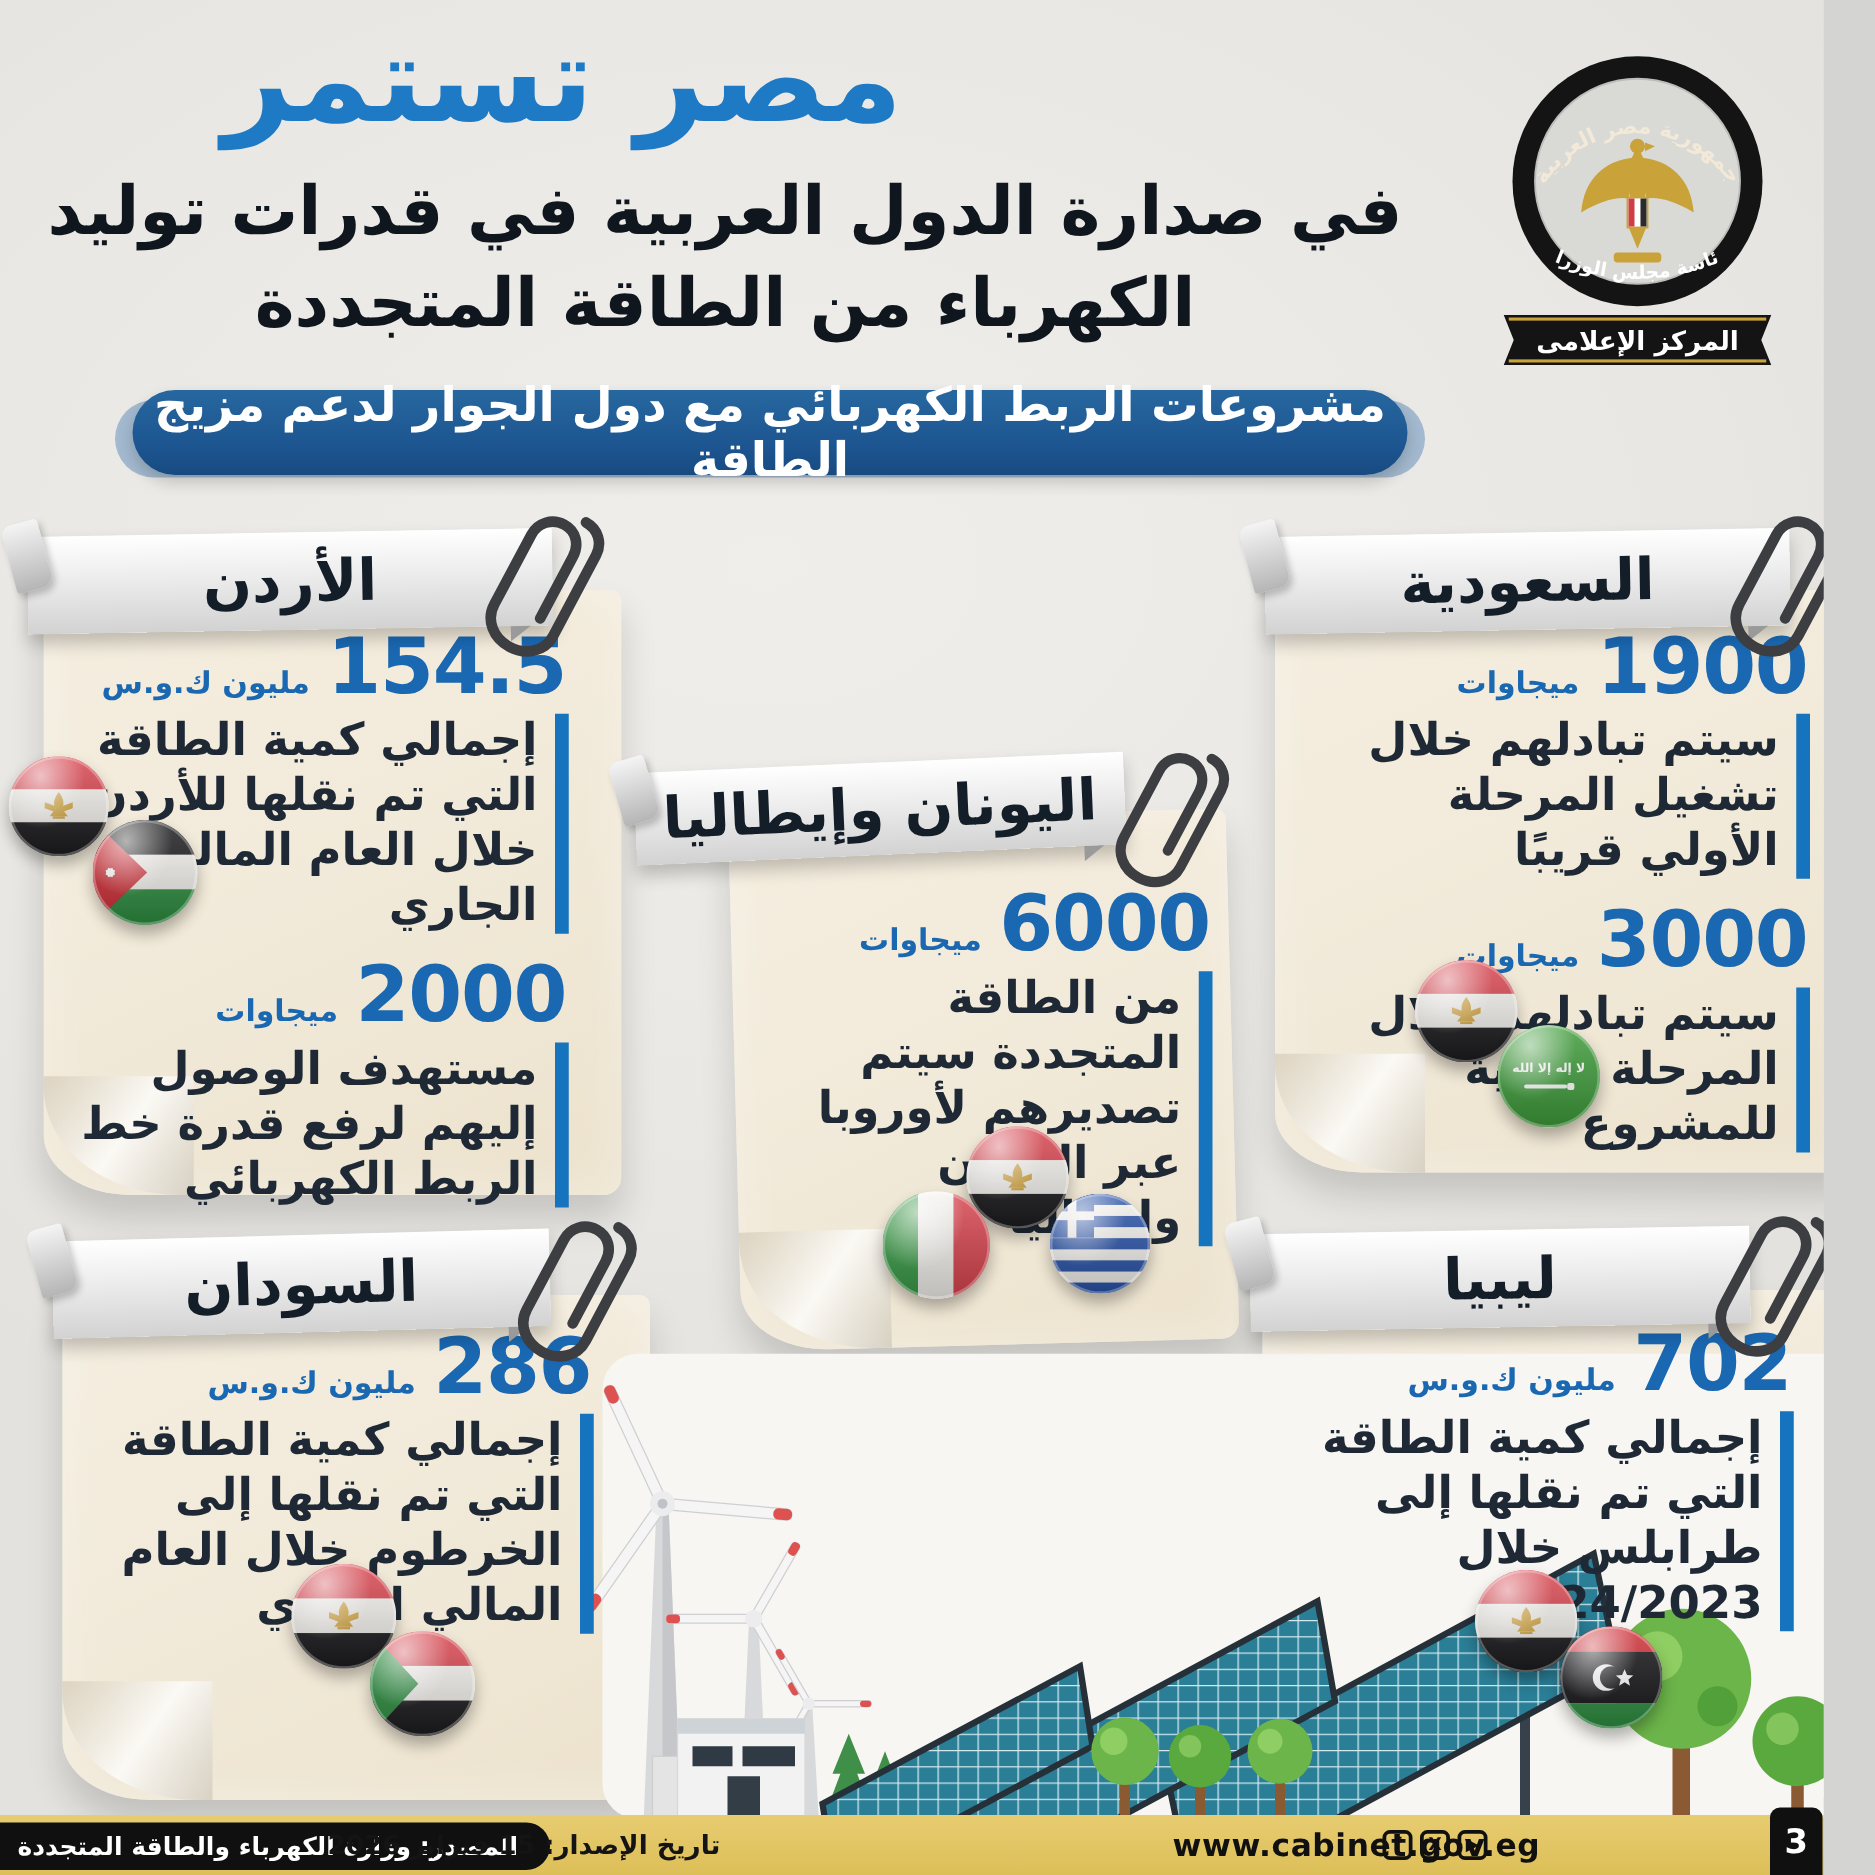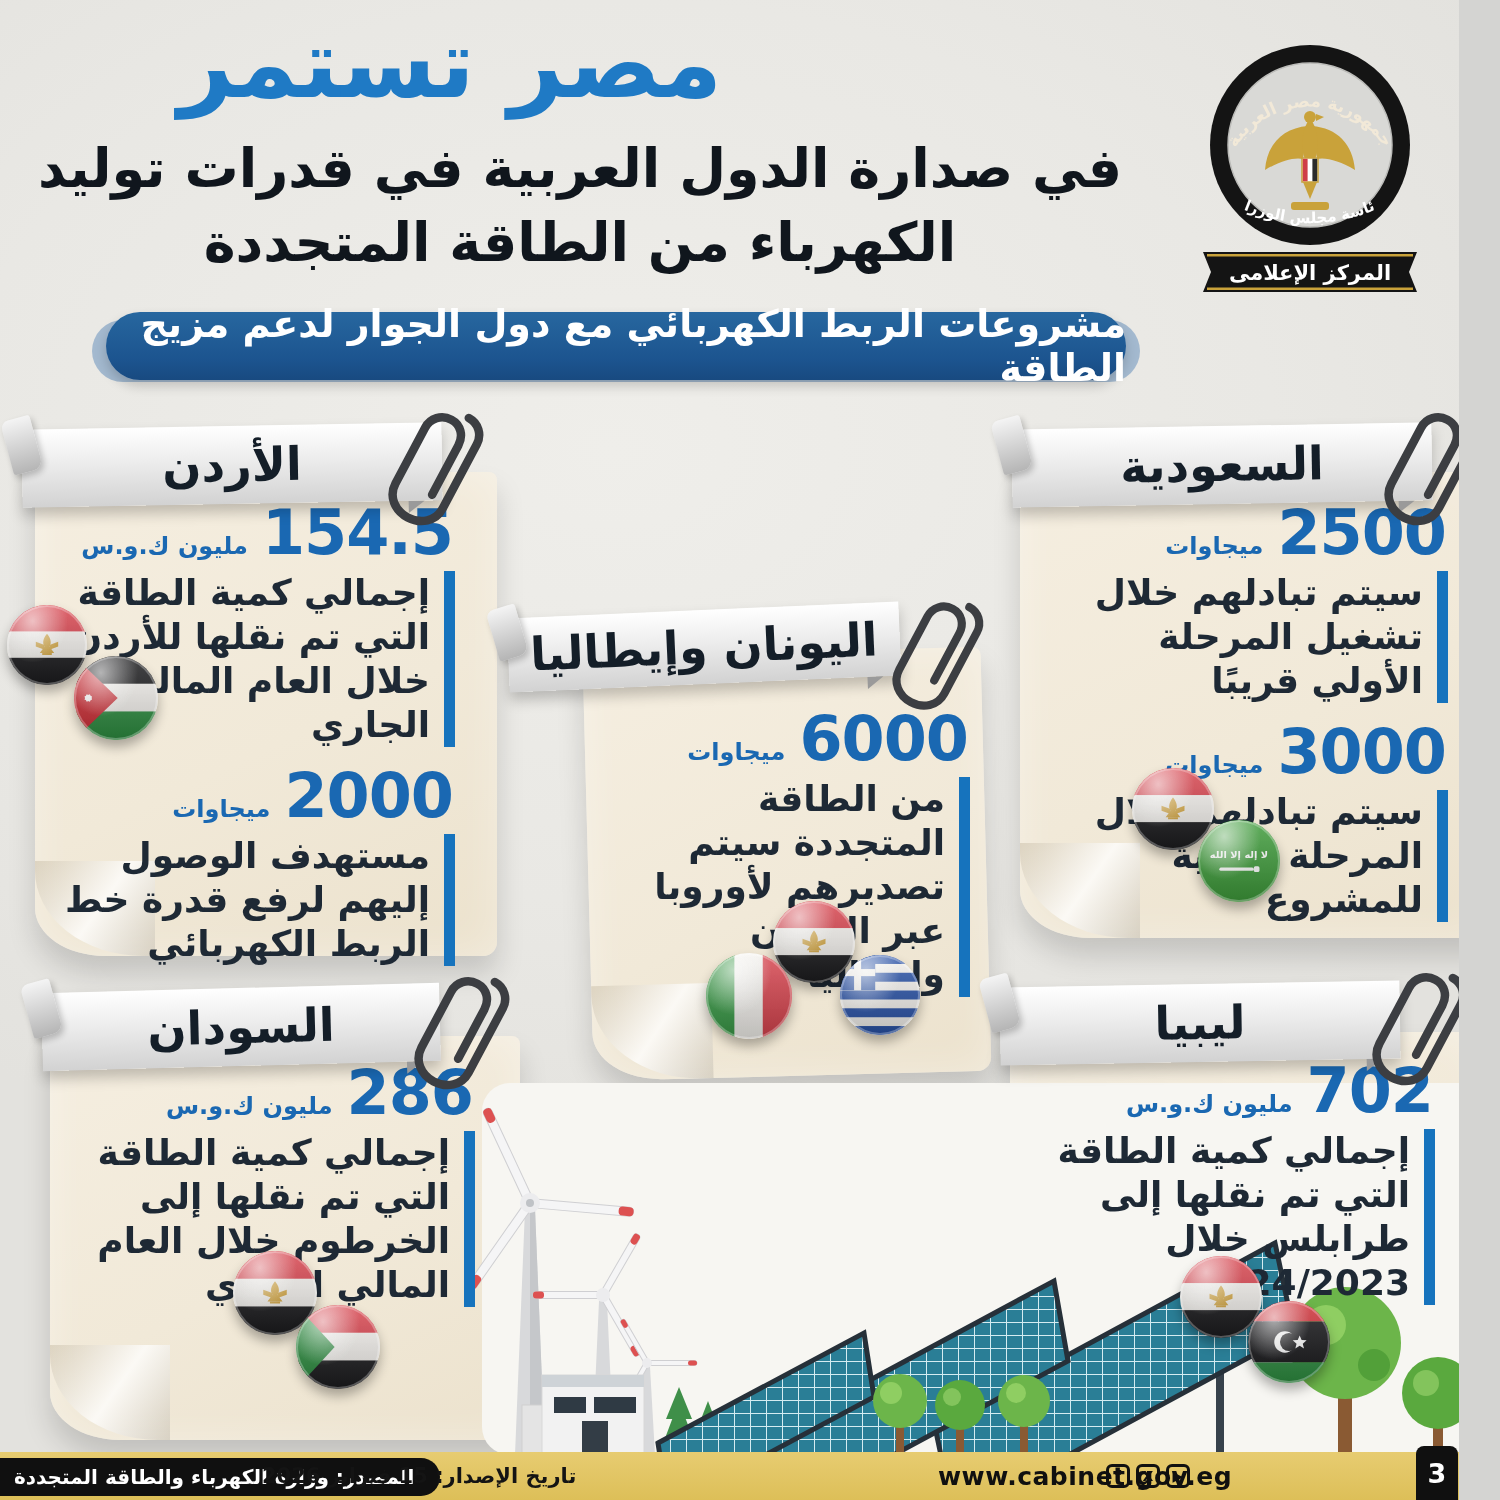--- a/index.html
+++ b/index.html
@@ -20,20 +20,21 @@
   .banner-halo{
     position:absolute;left:92px;top:320px;width:1048px;height:62px;
     background:#a3b9cf;border-radius:34px;
   }
   .banner{
     position:absolute;left:106px;top:312px;width:1020px;height:68px;border-radius:36px;
     background:linear-gradient(180deg,#27679f 0%,#1c548f 70%,#184a80 100%);
     color:#ffffff;font-size:38px;font-weight:bold;direction:rtl;
     display:flex;align-items:center;justify-content:center;
     box-shadow:0 6px 12px rgba(0,0,0,.18);
+    text-align:center;
   }
   .logo{position:absolute;right:34px;top:30px;}
   
   .paper{
     position:absolute;background:linear-gradient(155deg,#f5eee0 0%,#f1e9d8 55%,#ece2cd 100%);
     border-radius:8px 8px 14px 70px / 8px 8px 14px 48px;
     box-shadow:0 18px 28px rgba(0,0,0,.15), inset 0 0 40px rgba(255,255,255,.35);
   }
   .paper::after{
     content:"";position:absolute;left:0;bottom:0;width:120px;height:95px;
@@ -366,21 +367,21 @@
   <section>
     <div class="paper" style="left:1020px;top:472px;width:468px;height:466px;"></div>
     <svg class="clip" style="left:1388px;top:398px;transform:rotate(28deg);" width="86" height="136" viewBox="0 0 68 112">
         <use href="#pclip"></use>
       </svg>
     <div class="ribbon" style="left:1012px;top:426px;width:420px;height:78px;transform:rotate(-1deg);">
       <span class="ribbon-title">السعودية</span>
     </div>
     <div class="stats" style="left:1048px;top:500px;width:400px;">
       <div class="stat-line">
-        <span class="num">2500</span>
+        <span class="num">1900</span>
         <span class="unit">ميجاوات</span>
       </div>
       <div class="stat-desc">سيتم تبادلهم خلال تشغيل المرحلة الأولي قريبًا</div>
       <div class="stat-line">
         <span class="num">3000</span>
         <span class="unit">ميجاوات</span>
       </div>
       <div class="stat-desc">سيتم تبادلهم خلال المرحلة الثانية للمشروع</div>
     </div>
     <span class="flag" style="left:1132px;top:768px;width:82px;height:82px;">

